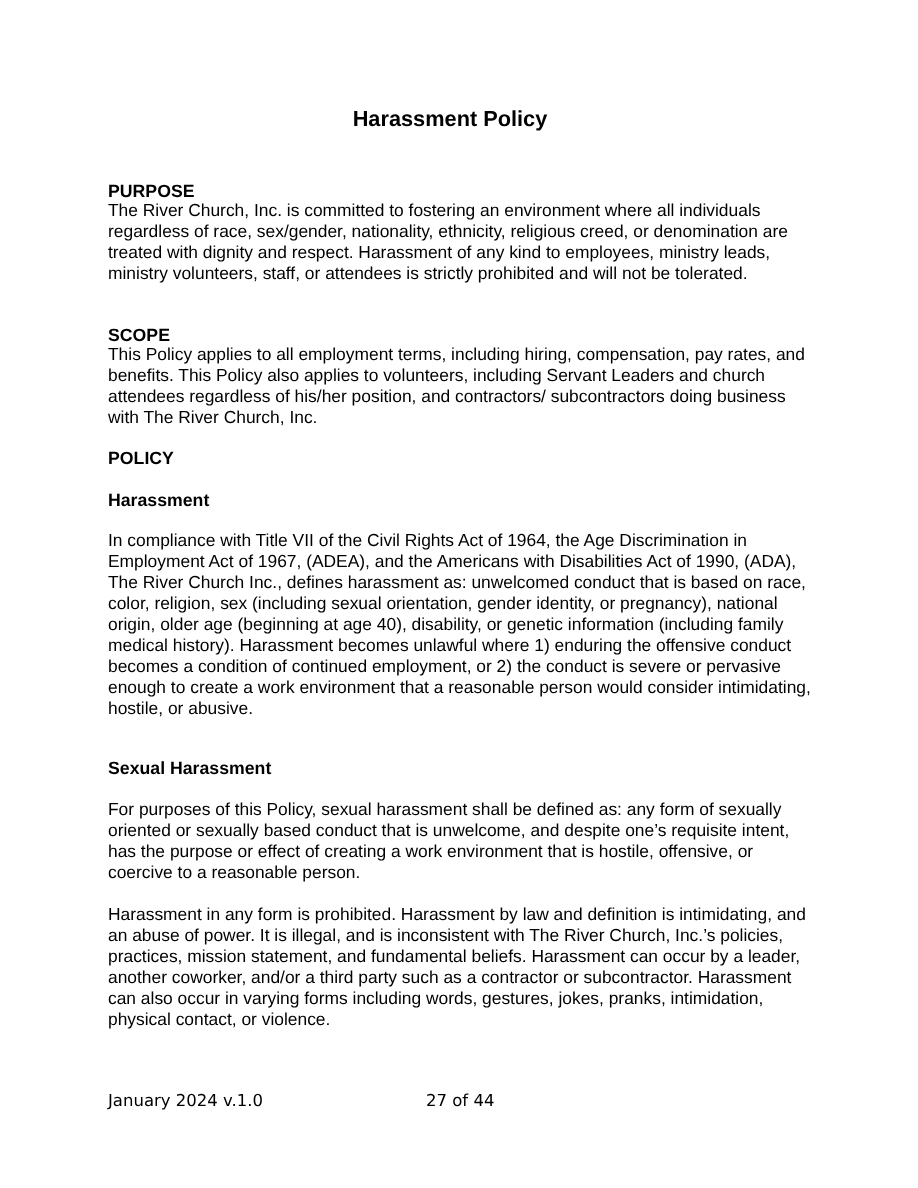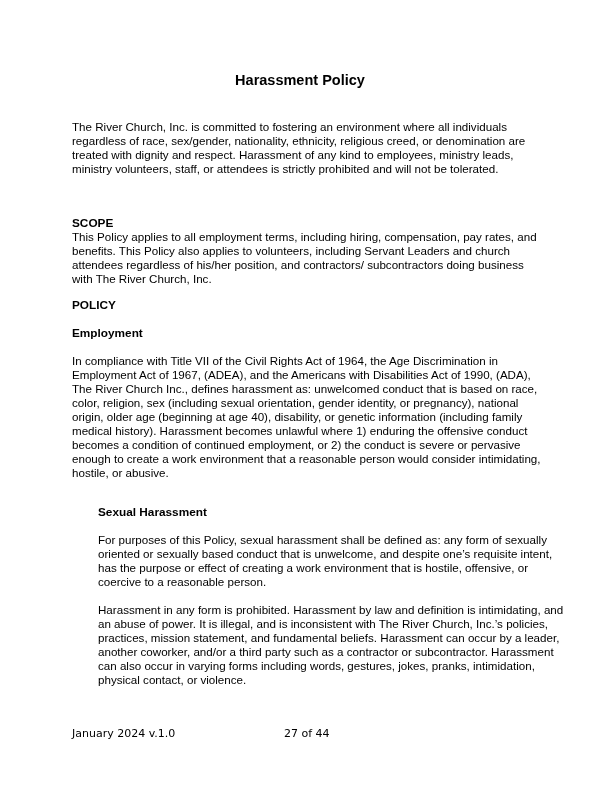--- a/index.html
+++ b/index.html
@@ -19,38 +19,39 @@
     position: absolute; top: 727px; font-family: "DejaVu Sans", sans-serif; font-size: 11px;
   }
 </style>
 </head>
 <body>
 
 <div class="page">
   <h1 class="title">Harassment Policy</h1>
 
   <div class="body-text" style="top:120px;">
+    <p class="heading">PURPOSE</p>
     <p>The River Church, Inc. is committed to fostering an environment where all individuals regardless of race, sex/gender, nationality, ethnicity, religious creed, or denomination are treated with dignity and respect. Harassment of any kind to employees, ministry leads, ministry volunteers, staff, or attendees is strictly prohibited and will not be tolerated.</p>
   </div>
 
   <div class="body-text" style="top:216px;">
     <p class="heading">SCOPE</p>
     <p>This Policy applies to all employment terms, including hiring, compensation, pay rates, and benefits. This Policy also applies to volunteers, including Servant Leaders and church attendees regardless of his/her position, and contractors/ subcontractors doing business with The River Church, Inc.</p>
   </div>
 
   <div class="body-text" style="top:298px;">
     <p class="heading">POLICY</p>
   </div>
 
   <div class="body-text" style="top:326px;">
-    <p class="heading">Employment</p>
+    <p class="heading">Harassment</p>
     <p style="margin-top:14px;">In compliance with Title VII of the Civil Rights Act of 1964, the Age Discrimination in Employment Act of 1967, (ADEA), and the Americans with Disabilities Act of 1990, (ADA), The River Church Inc., defines harassment as: unwelcomed conduct that is based on race, color, religion, sex (including sexual orientation, gender identity, or pregnancy), national origin, older age (beginning at age 40), disability, or genetic information (including family medical history). Harassment becomes unlawful where 1) enduring the offensive conduct becomes a condition of continued employment, or 2) the conduct is severe or pervasive enough to create a work environment that a reasonable person would consider intimidating, hostile, or abusive.</p>
   </div>
 
-  <div class="body-text" style="top:505px;margin-left:26px;">
+  <div class="body-text" style="top:505px;">
     <p class="heading">Sexual Harassment</p>
     <p style="margin-top:14px;">For purposes of this Policy, sexual harassment shall be defined as: any form of sexually oriented or sexually based conduct that is unwelcome, and despite one’s requisite intent, has the purpose or effect of creating a work environment that is hostile, offensive, or coercive to a reasonable person.</p>
     <p style="margin-top:14px;">Harassment in any form is prohibited. Harassment by law and definition is intimidating, and an abuse of power. It is illegal, and is inconsistent with The River Church, Inc.’s policies, practices, mission statement, and fundamental beliefs.  Harassment can occur by a leader, another coworker, and/or a third party such as a contractor or subcontractor.  Harassment can also occur in varying forms including words, gestures, jokes, pranks, intimidation, physical contact, or violence.</p>
   </div>
 
   <div class="footer" style="left:72px;">January 2024 v.1.0</div>
   <div class="footer" style="left:284px;">27 of 44</div>
 </div>
 
 </body></html>

